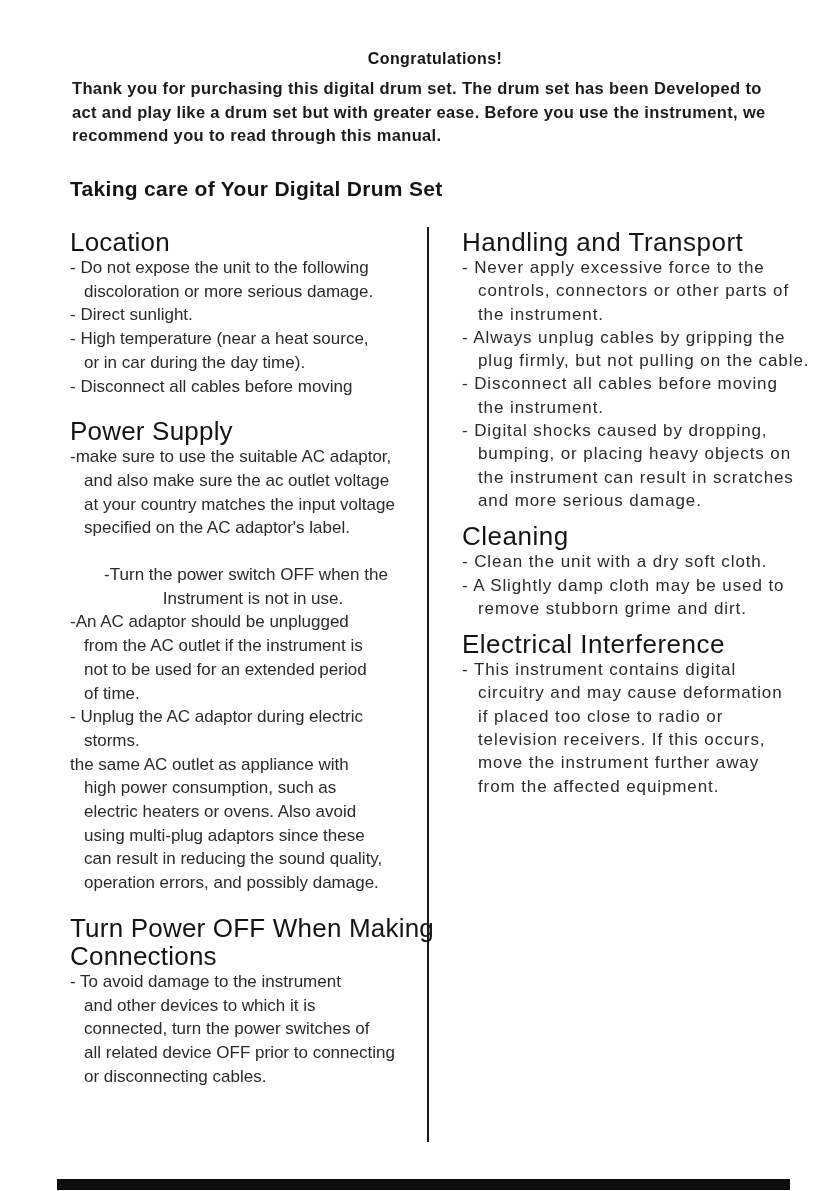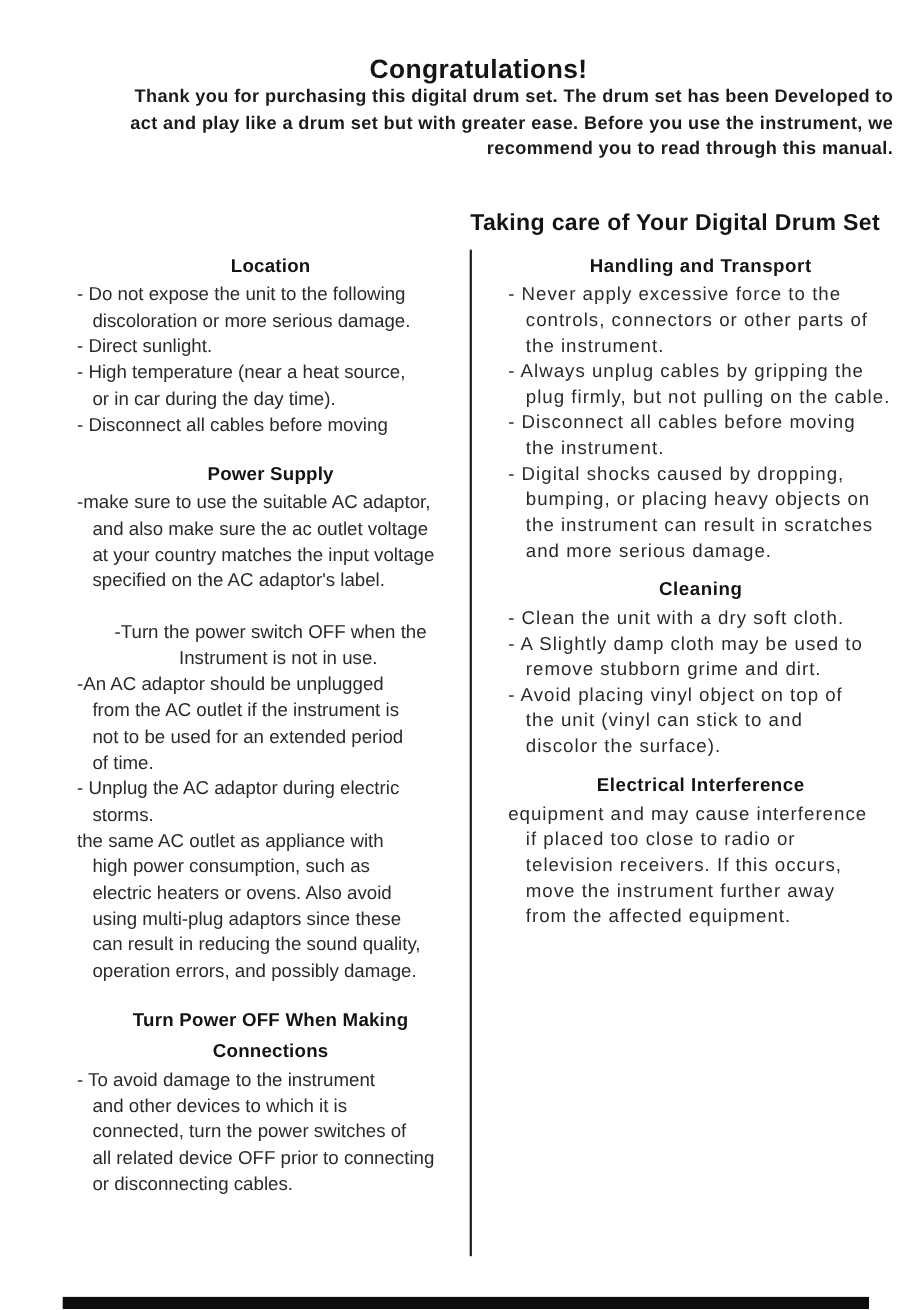--- a/index.html
+++ b/index.html
@@ -4,43 +4,43 @@
 <style>
   html, body { margin:0; padding:0; background:#ffffff; }
   .page {
     position:relative; width:839px; height:1191px; margin:0 auto;
     background:#ffffff; overflow:hidden;
     font-family:"Liberation Sans","DejaVu Sans",sans-serif;
     color:#242424;
   }
   .congrats {
     position:absolute; left:70px; top:50px; width:730px;
-    text-align:center; font-size:24px; font-weight:bold;
+    text-align:center; font-size:16px; font-weight:bold;
     letter-spacing:0.4px; color:#151515;
   }
   .intro {
     position:absolute; left:72px; top:77px; width:740px;
     font-size:16.5px; font-weight:bold; line-height:23.5px;
-    letter-spacing:0.35px; color:#1b1b1b;text-align:right;
+    letter-spacing:0.35px; color:#1b1b1b;
   }
   .care-title {
-    position:absolute; left:70px; top:191px; width:730px;
-    text-align:right; font-size:21px; font-weight:bold;
+    position:absolute; left:70px; top:177px; width:730px;
+    text-align:left; font-size:21px; font-weight:bold;
     letter-spacing:0.3px; color:#141414;
   }
   .divider {
     position:absolute; left:427px; top:227px; width:2px; height:915px;
     background:#1c1c1c;
   }
   .col { position:absolute; top:228px; }
   .col-left  { left:70px;  width:352px; }
   .col-right { left:462px; width:350px; }
   .sec-h {
-    font-size:17px; font-weight:bold; line-height:28px;
-    color:#141414; letter-spacing:0.2px;text-align:center;
+    font-size:26px; font-weight:normal; line-height:28px;
+    color:#141414; letter-spacing:0.2px;
   }
   .col-right .sec-h { letter-spacing:0.5px; }
   .h-ln, .ln { white-space:nowrap; }
   .col-left  .sec + .sec { margin-top:19px; }
   .col-right .sec + .sec { margin-top:10px; }
   .item { padding-left:14px; }
   .item .ln:first-child { margin-left:-14px; }
   .col-right .item { padding-left:16px; }
   .col-right .item .ln:first-child { margin-left:-16px; }
   .item.gap { margin-top:23px;text-align:center; }
@@ -159,32 +159,28 @@
         <div class="sec-h">
           <div class="h-ln">Cleaning</div>
         </div>
         <div class="item">
           <div class="ln">- Clean the unit with a dry soft cloth.</div>
         </div>
         <div class="item">
           <div class="ln">- A Slightly damp cloth may be used to</div>
           <div class="ln">remove stubborn grime and dirt.</div>
         </div>
-        <div class="item">
-          <div class="ln">- Avoid placing vinyl object on top of</div>
-          <div class="ln">the unit (vinyl can stick to and</div>
-          <div class="ln">discolor the surface).</div>
-        </div>
       </div>
       <div class="sec">
         <div class="sec-h">
           <div class="h-ln">Electrical Interference</div>
         </div>
         <div class="item">
-          <div class="ln">equipment and may cause interference</div>
+          <div class="ln">- This instrument contains digital</div>
+          <div class="ln">circuitry and may cause deformation</div>
           <div class="ln">if placed too close to radio or</div>
           <div class="ln">television receivers. If this occurs,</div>
           <div class="ln">move the instrument further away</div>
           <div class="ln">from the affected equipment.</div>
         </div>
       </div>
     </div>
   <div class="footer-bar" style="background: rgb(13, 13, 13);"></div>
 </div>
 

